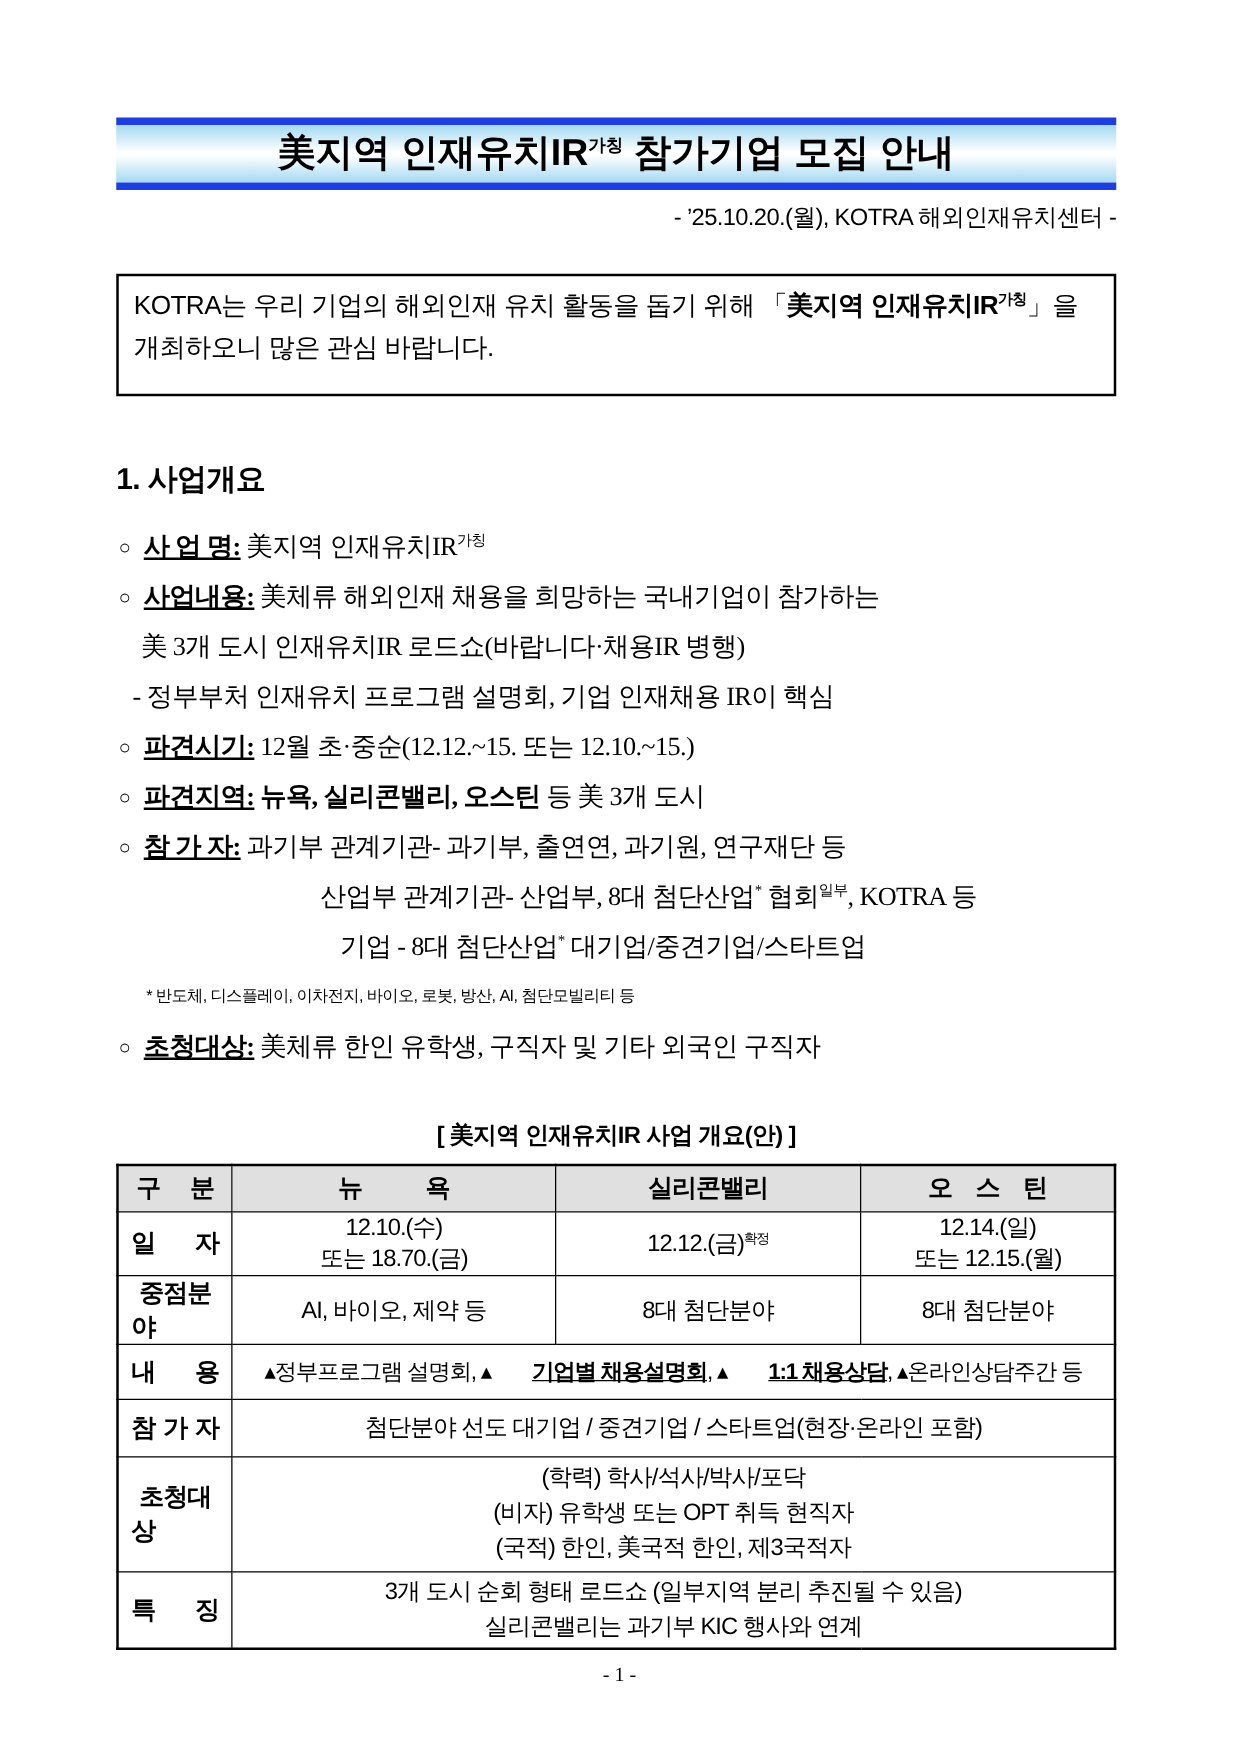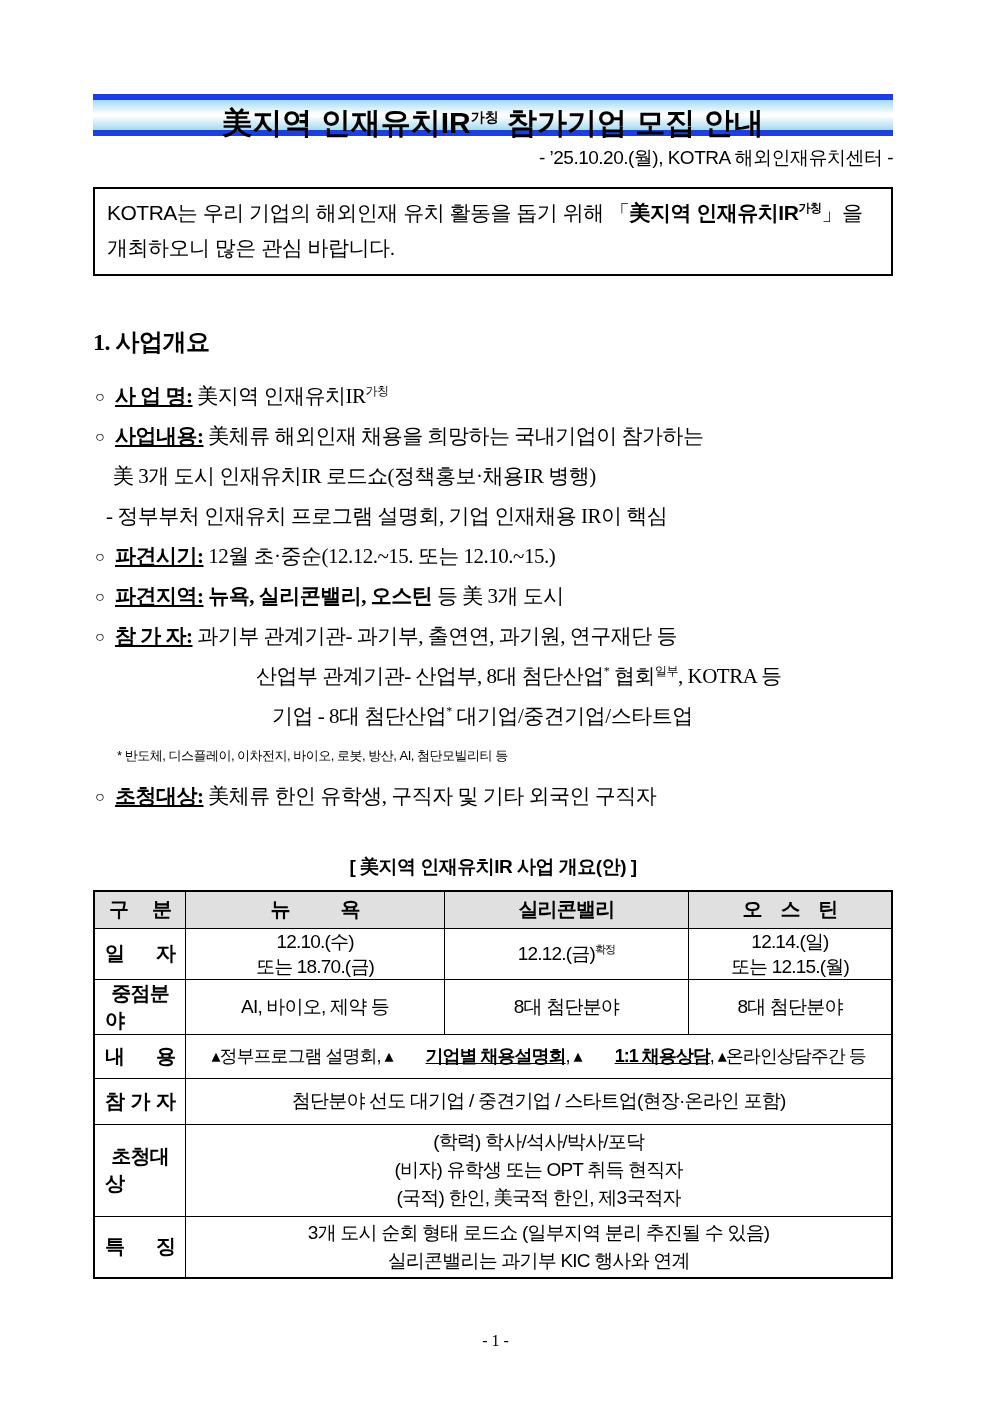--- a/index.html
+++ b/index.html
@@ -13,57 +13,56 @@
   .page {
     width: 991px; height: 1401px;
     padding: 94px 98px 0 93px;
     position: relative;
   }
 
   
   .banner { width: 100%; }
   .banner-bar { height: 6px; background: var(--bar-blue, #1e3fe0); }
   .banner-body {
-    height: 30px; line-height: 46px;
+    height: 46px; line-height: 46px;
     text-align: center;
     font-size: 30px; font-weight: bold;
     background: linear-gradient(180deg, var(--banner-tint, #a3d9f2) 0%, #ffffff 47%, #ffffff 53%, var(--banner-tint, #a3d9f2) 100%);
     white-space: nowrap;
   }
   .hanja { font-family: "Liberation Serif", serif; font-weight: bold; }
   .sup-b { font-size: 14px; position: relative; top: -11px; font-weight: bold; }
 
   
   .dateline {
     margin-top: 9px;
     text-align: right;
     font-size: 19px;
     letter-spacing: -0.5px;
   }
 
   
   .intro-box {
-    margin-top: 16px;
+    margin-top: 32px;
     border: 2px solid #000;
-    padding: 8px 12px 10px 12px;
+    padding: 8px 12px 20px 12px;
     font-size: 21px;
     line-height: 32px;
     text-align: justify;
     letter-spacing: -0.5px;
   }
   .intro-box .b { font-weight: bold; }
   .sup { font-size: 12px; position: relative; top: -8px; }
 
   
   .sec-heading {
     margin-top: 50px;
     font-size: 24px;
     font-weight: bold;
     letter-spacing: -0.5px;
-    font-family: Liberation Serif, serif;
   }
 
   .olist {
     margin-top: 18px;
     font-family: "Liberation Serif", serif;
     font-size: 21px;
     letter-spacing: -0.5px;
   }
   .li { line-height: 40px; height: 40px; white-space: nowrap; }
   .bullet {
@@ -158,21 +157,21 @@
   <div class="intro-box"><span>KOTRA는 우리 기업의 해외인재 유치 활동을 돕기 위해 「</span><span class="b">美지역 인재유치IR</span><span class="sup b">가칭</span><span>」을</span><br><span>개최하오니 많은 관심 바랍니다.</span></div>
 
   <h1 class="sec-heading">1. 사업개요</h1>
 
   <div class="olist">
 
     <div class="li"><span class="bullet">○</span><span class="lbl">사 업 명:</span> <span>美지역 인재유치IR</span><span class="sup">가칭</span></div>
 
     <div class="li"><span class="bullet">○</span><span class="lbl">사업내용:</span> <span>美체류 해외인재 채용을 희망하는 국내기업이 참가하는</span></div>
 
-    <div class="li ind-a">美 3개 도시 인재유치IR 로드쇼(정책홍보·채용IR 병행)</div>
+    <div class="li ind-a">美 3개 도시 인재유치IR 로드쇼(바랍니다·채용IR 병행)</div>
 
     <div class="li ind-b">- 정부부처 인재유치 프로그램 설명회, 기업 인재채용 IR이 핵심</div>
 
     <div class="li"><span class="bullet">○</span><span class="lbl">파견시기:</span> <span>12월 초·중순(12.12.~15. 또는 12.10.~15.)</span></div>
 
     <div class="li"><span class="bullet">○</span><span class="lbl">파견지역:</span> <span class="cities">뉴욕, 실리콘밸리, 오스틴</span><span> 등 美 3개 도시</span></div>
 
     <div class="li"><span class="bullet">○</span><span class="lbl">참 가 자:</span> <span>과기부 관계기관- 과기부, 출연연, 과기원, 연구재단 등</span></div>
 
     <div class="li ind-c"><span>산업부 관계기관- 산업부, 8대 첨단산업</span><span class="sup">*</span><span> 협회</span><span class="sup">일부</span><span>, KOTRA 등</span></div>

